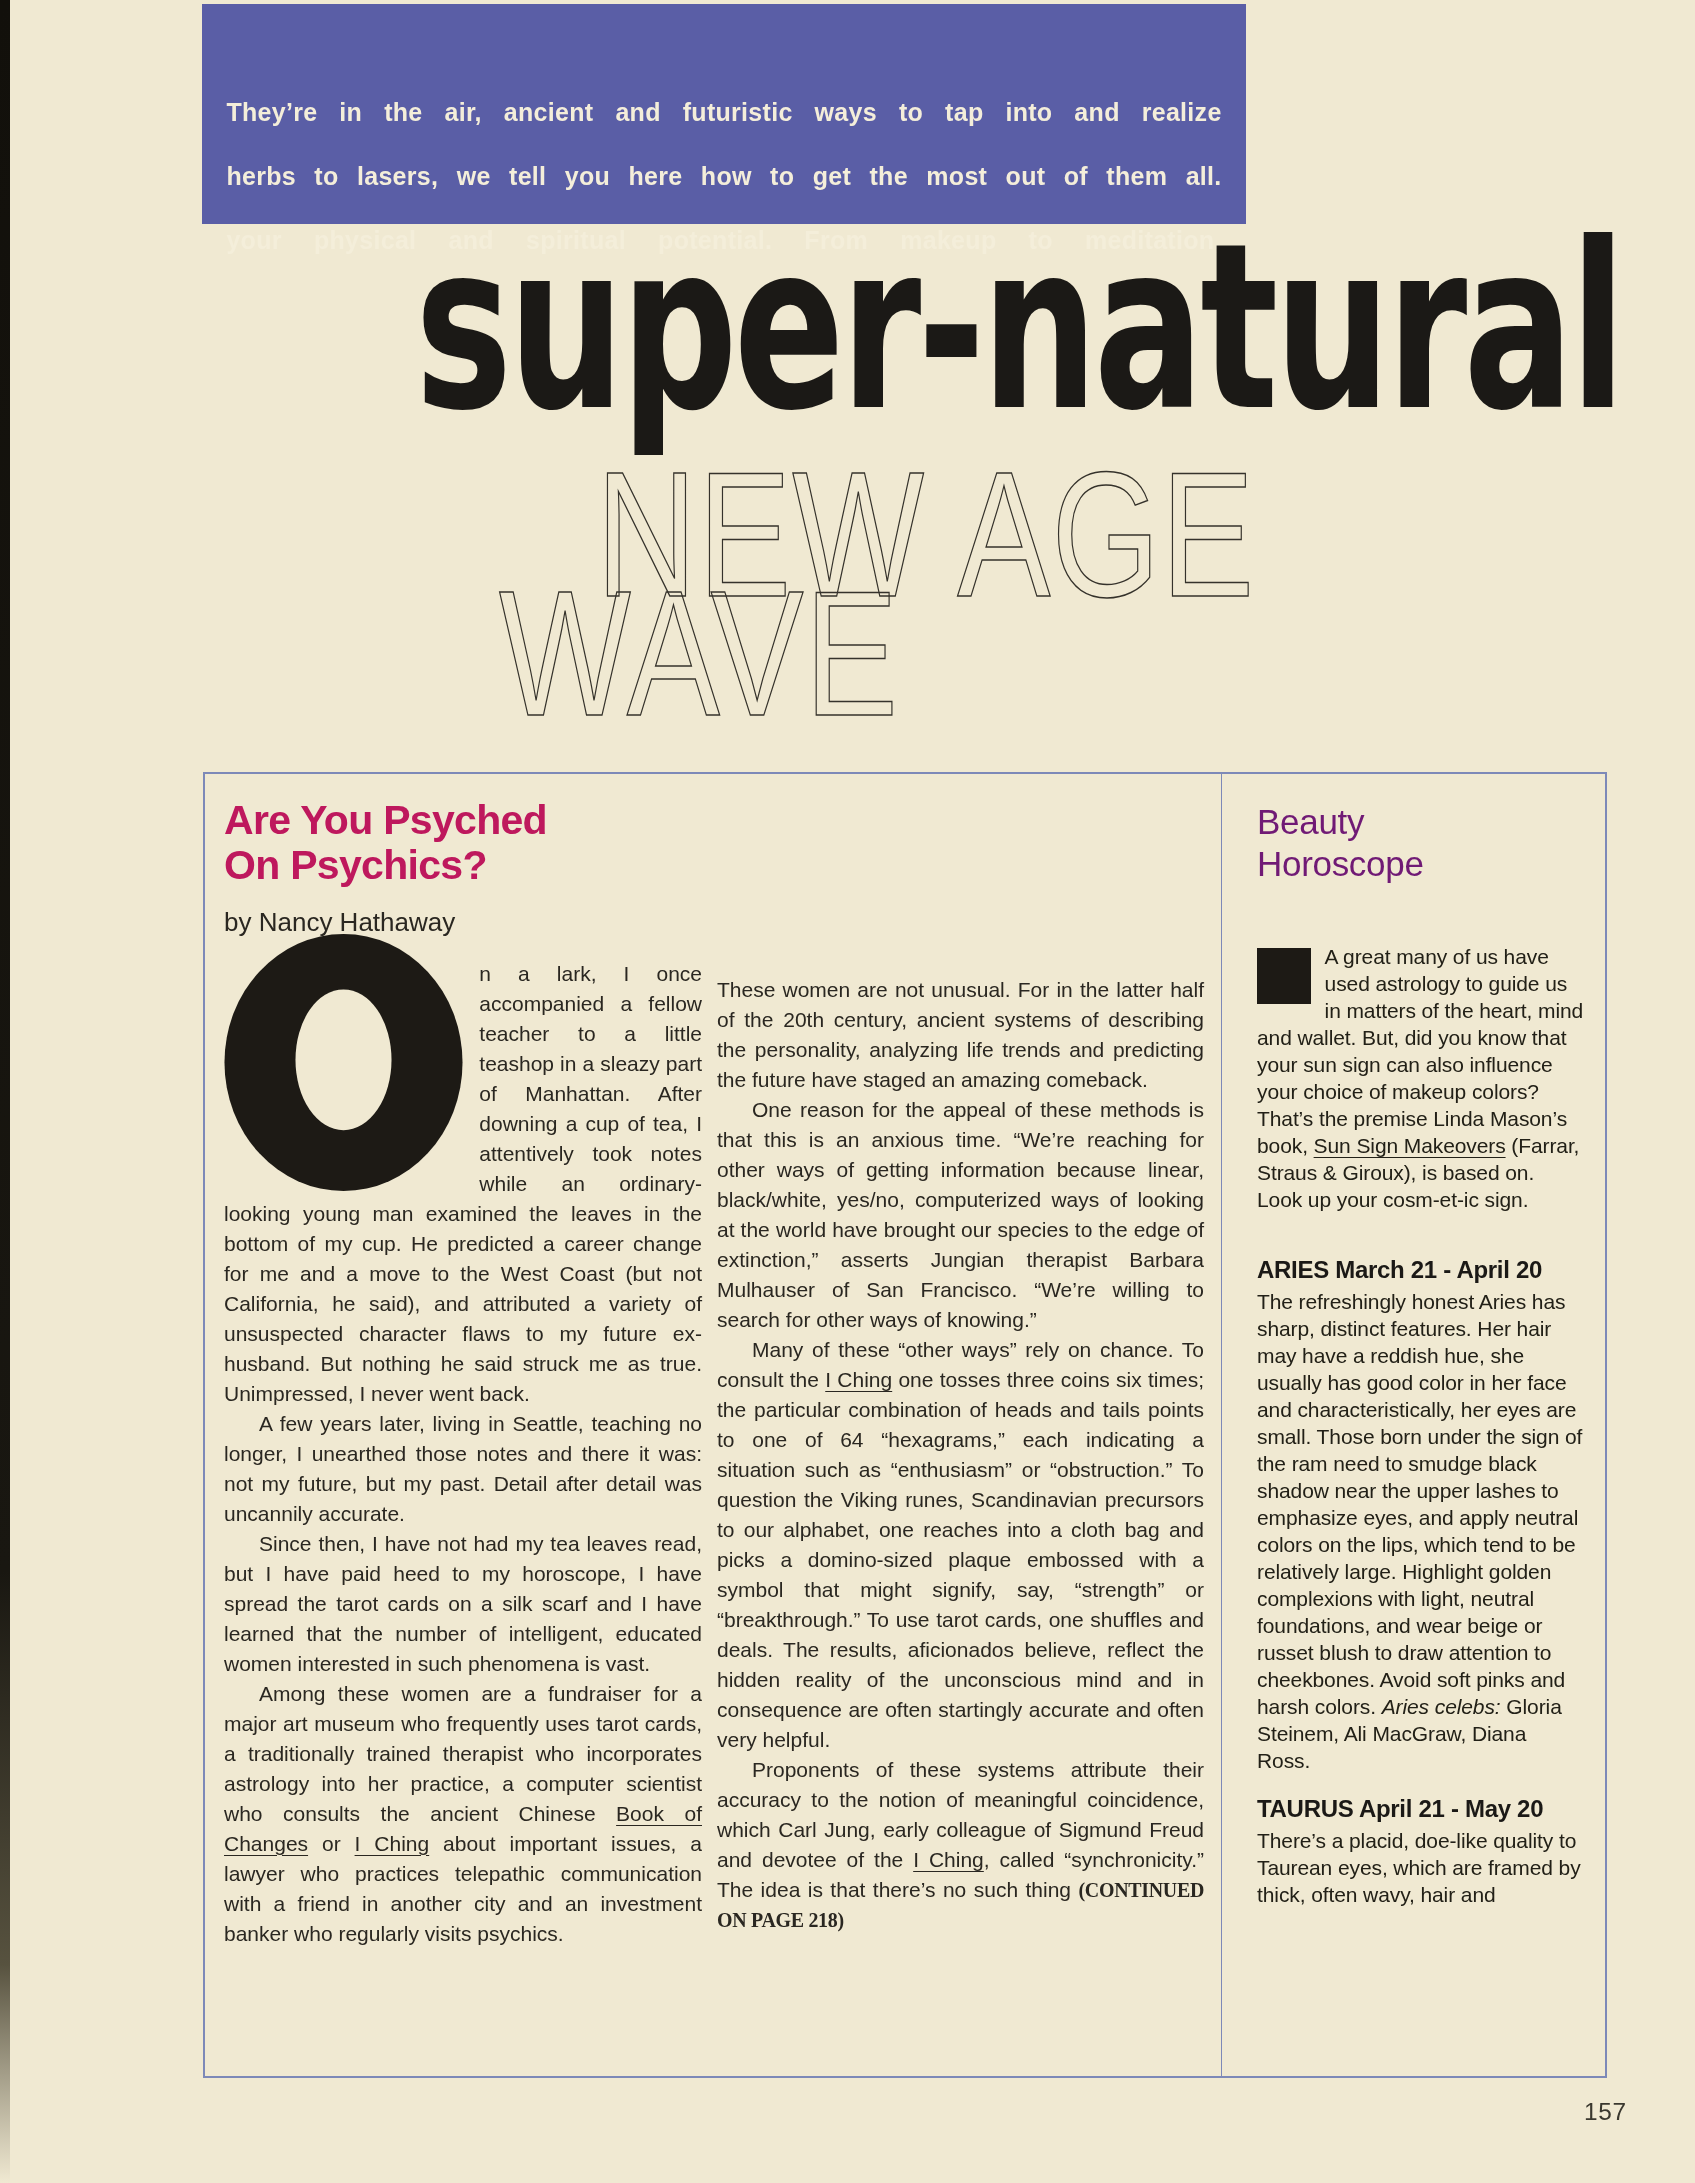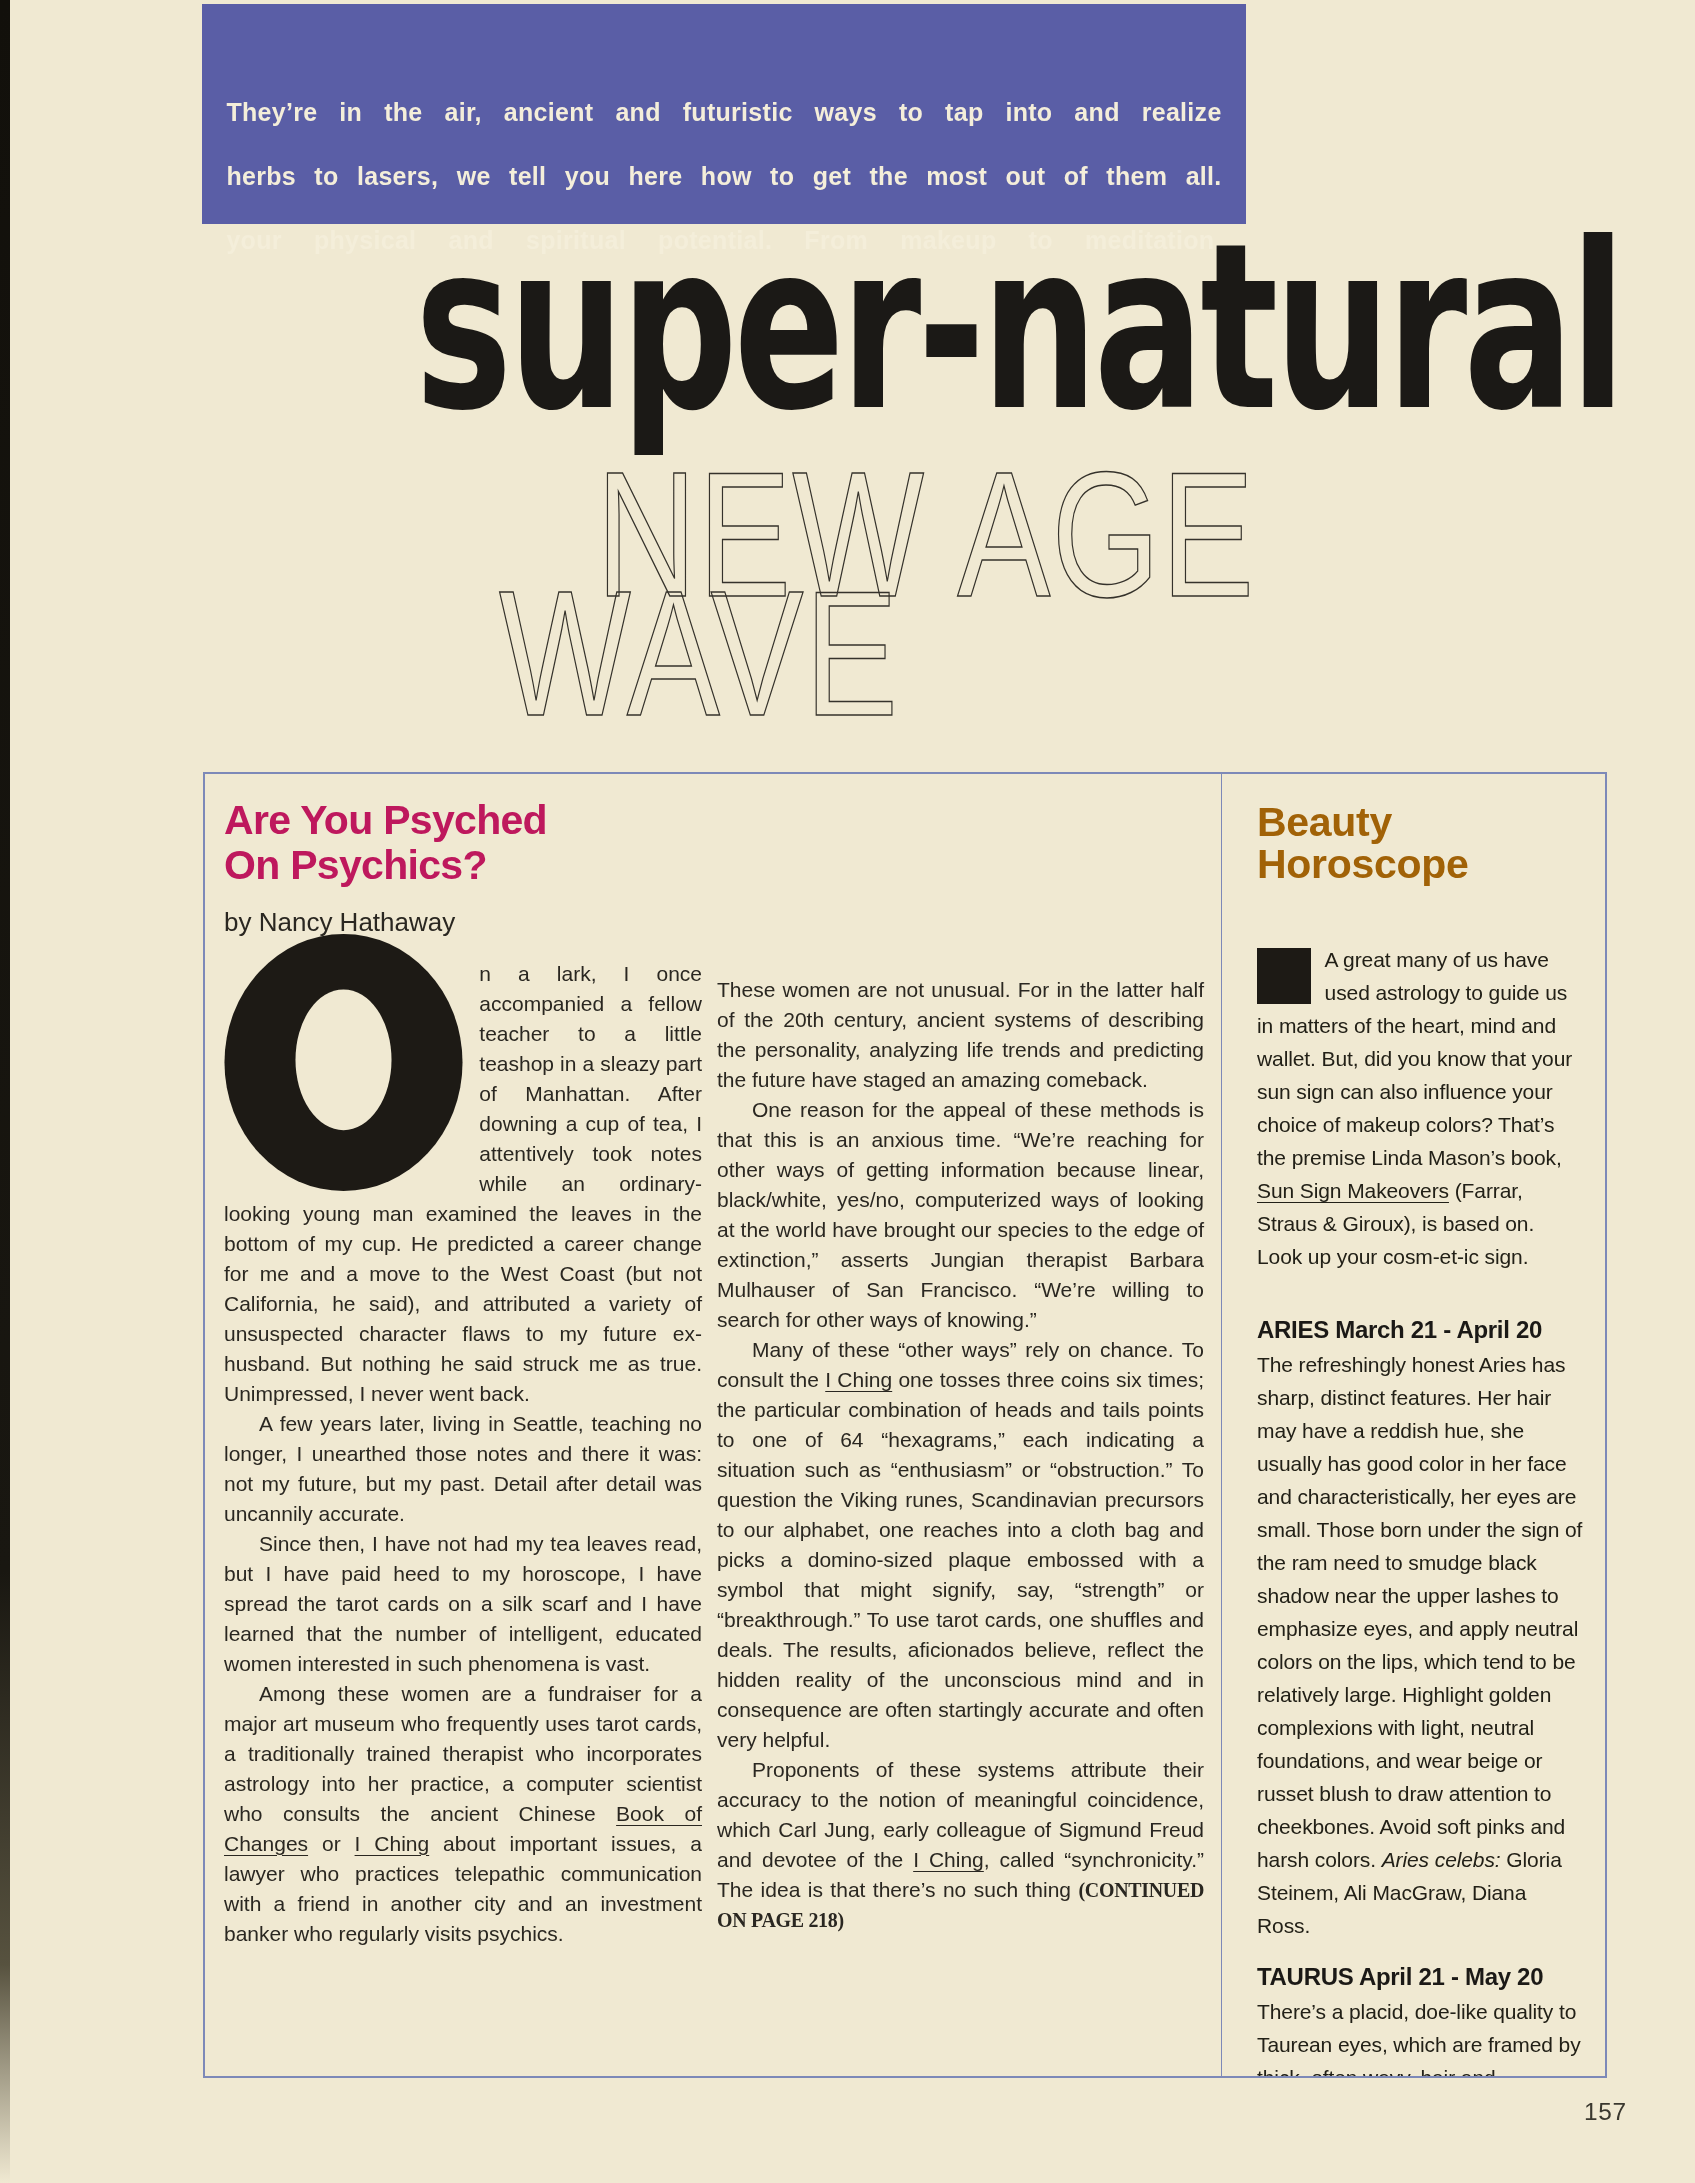--- a/index.html
+++ b/index.html
@@ -82,26 +82,26 @@
   .col2 .b-par:first-child{text-indent:0;}
   .drop-cap{
     float:left;width:239px;height:257px;
     margin:-24.4px 16.3px 1.4px 0;
   }
   .u{text-decoration:underline;text-decoration-thickness:1.4px;text-underline-offset:4.1px;}
   .i{font-style:italic;}
   .cont{font-family:"Liberation Serif",serif;font-weight:bold;letter-spacing:-0.3px;font-size:.95em;}
   
   .bh-title{
-    font-size:41px;line-height:42px;font-weight:700;
-    letter-spacing:-0.3px;color:#a16207;
+    font-size:35px;line-height:42px;font-weight:400;
+    letter-spacing:-0.3px;color:#701a75;
   }
   .bh-par{
     margin:0;
-    font-size:21px;line-height:33px;
+    font-size:21px;line-height:27px;
     text-align:left;color:#222017;
     letter-spacing:-0.1px;
   }
   .bh-intro{margin-top:58px;}
   .bullet-square{
     float:left;width:54px;height:56px;
     margin:5.4px 13.6px 2.7px 0;
     background:#1d1a15;
   }
   .sign-head{

